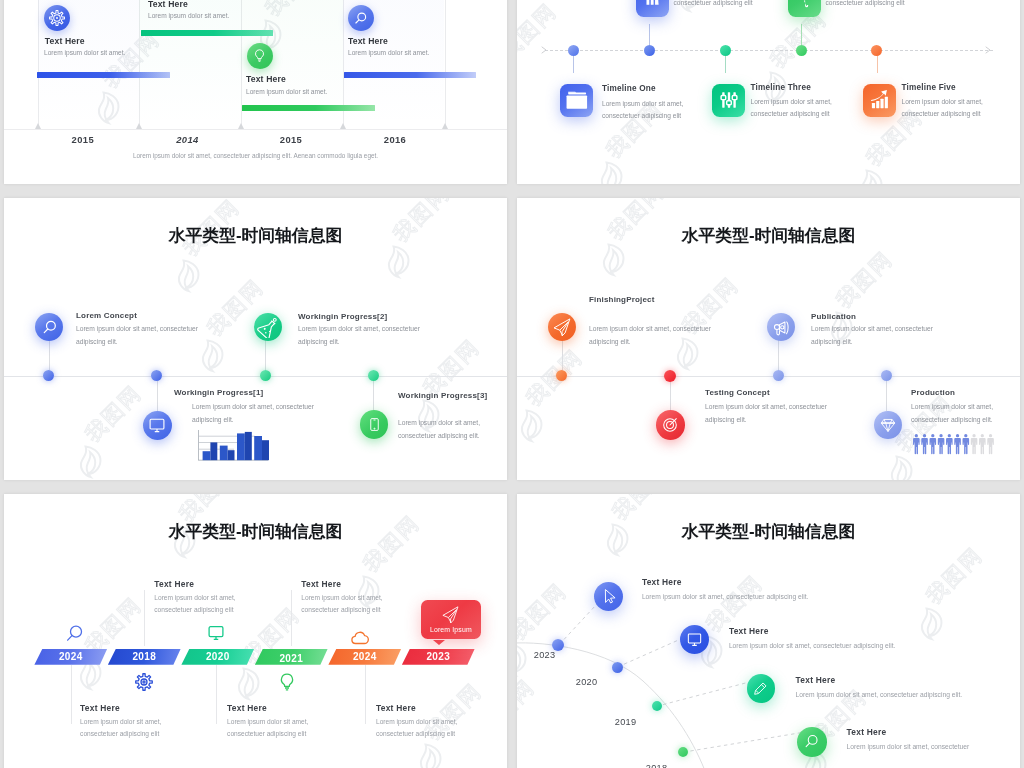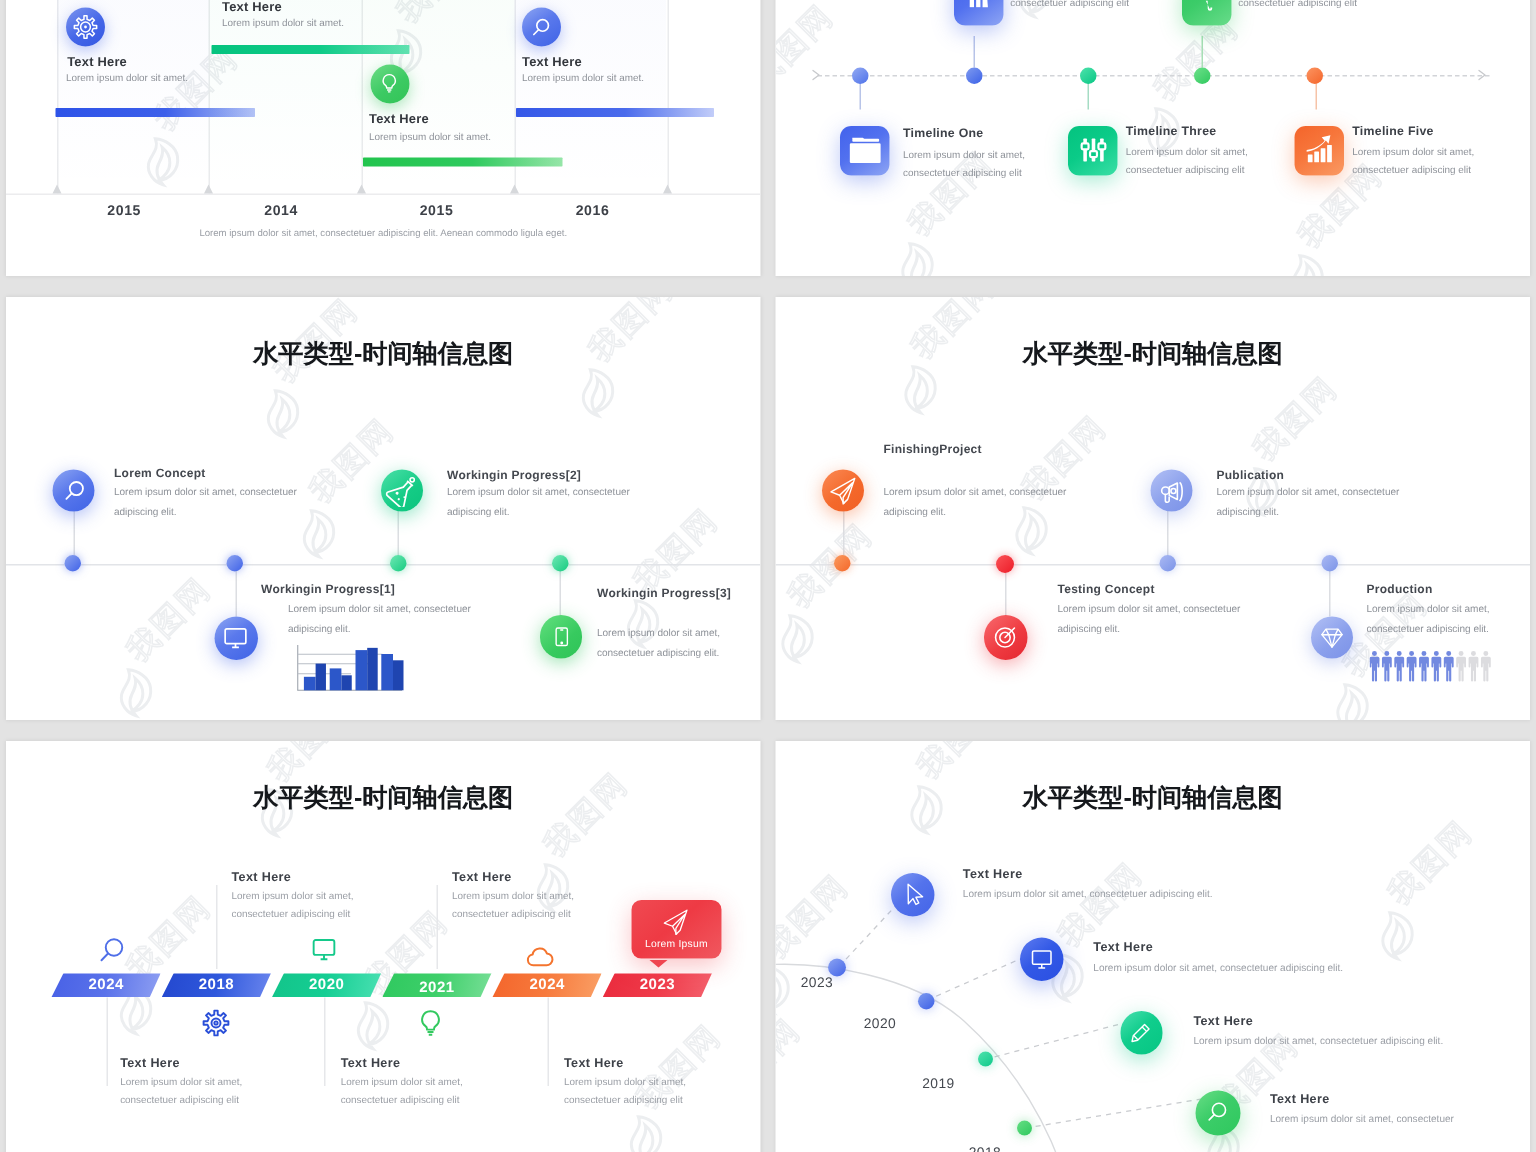--- a/index.html
+++ b/index.html
@@ -158,21 +158,21 @@
       <svg width="15" height="15" viewBox="0 0 24 24" fill="none" stroke="#fff" stroke-width="1.8" stroke-linecap="round">
           <circle cx="14" cy="9.5" r="6.2"></circle>
           <path d="M9.6 14.1 4.6 19.2"></path>
         </svg>
     </div>
     <div class="g1h" style="left:344px;top:134px;">Text Here</div>
     <div class="g1p" style="left:344px;top:147px;">Lorem ipsum dolor sit amet.</div>
     <div class="g1bar" style="left:340.2px;top:169.5px;width:132.3px;background:linear-gradient(90deg,#3558e8 0%,#4a6bec 55%,#c2cdf9 100%);"></div>
 
     <div class="g1y" style="left:33.8px;">2015</div>
-    <div class="g1y" style="left:138.4px;">2014</div>
+    <div class="g1y" style="left:138.4px;font-style:italic;">2014</div>
     <div class="g1y" style="left:242px;">2015</div>
     <div class="g1y" style="left:346px;">2016</div>
     <div class="g1note">Lorem ipsum dolor sit amet, consectetuer adipiscing elit. Aenean commodo ligula eget.</div>
   </div>
   <div class="slide" id="s2">
     <div class="wmlayer">
         <div class="wm" style="left:-6px;top:140px;">
           <b>我图网</b>
           <i><svg width="34" height="40" viewBox="0 0 60 70">
               <path d="M24 6c5 13-6 19-8 29-2 11 6 22 17 25-7-8-9-17-5-25 3-6 6-12 4-19 6 5 9 11 9 18 0 9-6 17-14 21 15-1 25-14 23-28C48 14 35 7 24 6z" fill="none" stroke="#eceef0" stroke-width="3.5"></path>

